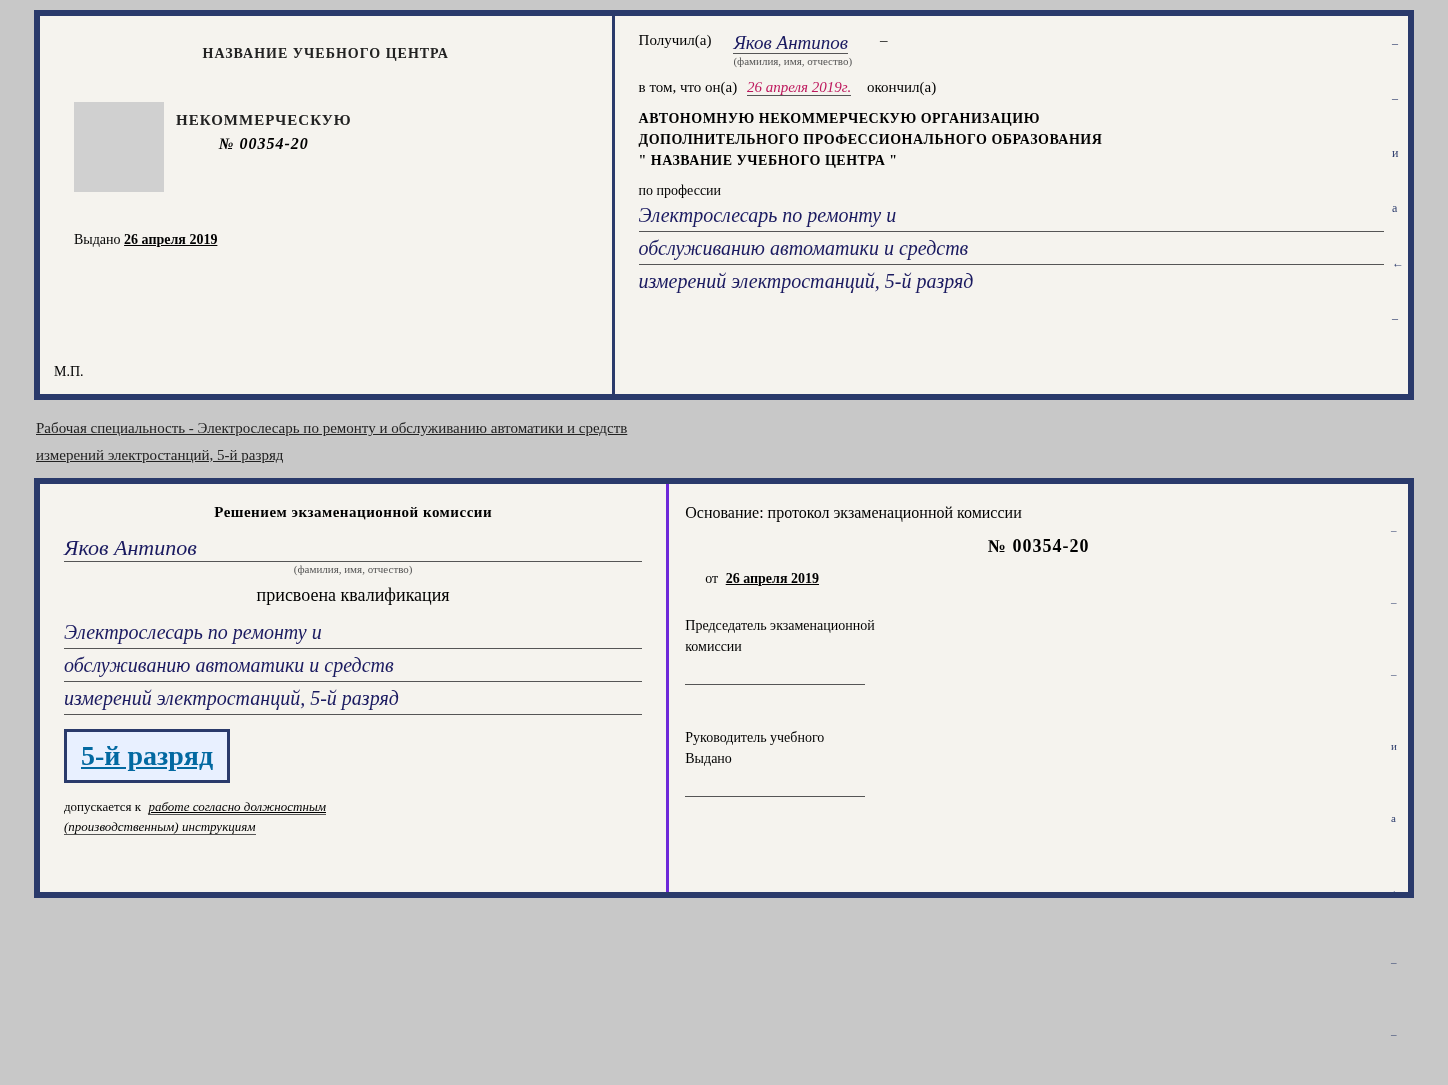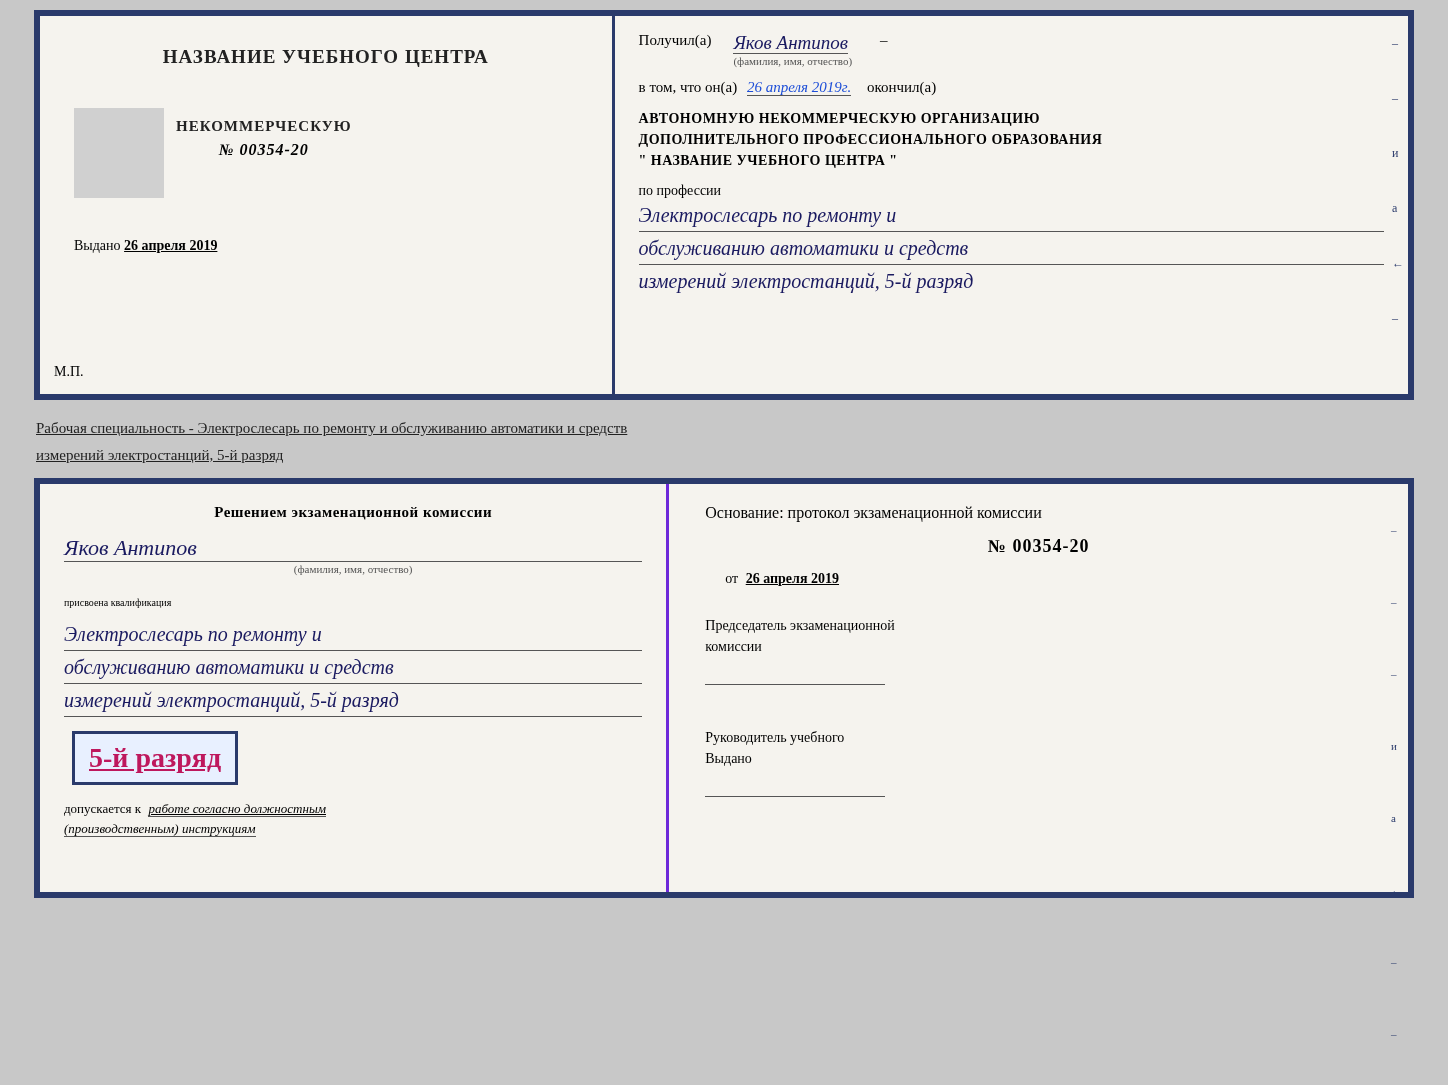--- a/index.html
+++ b/index.html
@@ -44,21 +44,21 @@
     .diploma-right {
       width: 58%;
       padding: 16px 24px;
       display: flex;
       flex-direction: column;
       gap: 12px;
       position: relative;
     }
 
     .header-text {
-      font-size: 19px;
+      font-size: 14px;
       font-weight: bold;
       text-align: center;
       letter-spacing: 1px;
       color: #222;
       margin-top: 10px;
       font-style: normal;
     }
 
     .stamp-placeholder {
       width: 90px;
@@ -114,21 +114,21 @@
       display: block;
       margin-top: 1px;
     }
 
     .date-line {
       font-size: 15px;
     }
 
     .date-handwritten {
       font-style: italic;
-      color: #1d4ed8;
+      color: #be185d;
       font-family: 'Segoe Script', 'Brush Script MT', cursive;
       border-bottom: 1.5px solid #555;
     }
 
     .org-block {
       font-size: 14px;
       font-weight: bold;
       letter-spacing: 0.5px;
       line-height: 1.5;
     }
@@ -201,21 +201,21 @@
       width: 46%;
       border-right: 3px solid #6d28d9;
       padding: 20px 24px;
       display: flex;
       flex-direction: column;
       gap: 10px;
     }
 
     .bottom-right {
       width: 54%;
-      padding: 20px 36px;
+      padding: 20px 16px;
       display: flex;
       flex-direction: column;
       gap: 14px;
       position: relative;
     }
 
     .decision-text {
       font-size: 15px;
       letter-spacing: 0.5px;
       text-align: center;
@@ -226,44 +226,44 @@
       font-size: 22px;
       font-style: italic;
       color: #1a1a60;
       font-family: 'Segoe Script', 'Brush Script MT', cursive;
       border-bottom: 1.5px solid #555;
       display: block;
       margin-top: 4px;
     }
 
     .qual-label {
-      font-size: 10px;
-      margin-top: 12px;
+      font-size: 18px;
+      text-align: center;
     }
 
     .qual-handwritten {
       font-size: 20px;
       font-style: italic;
       color: #1a1a60;
       font-family: 'Segoe Script', 'Brush Script MT', cursive;
       border-bottom: 1.5px solid #555;
       display: block;
       line-height: 1.6;
     }
 
     .grade-box {
       background: #e8f0ff;
       border: 3px solid #2a3a6b;
       padding: 8px 14px;
       display: inline-block;
       font-size: 28px;
       font-weight: bold;
-      color: #be185d;
-      font-family: 'Segoe Script', 'Brush Script MT', cursive;
-      margin: 4px 8px;
+      color: #0369a1;
+      font-family: 'Segoe Script', 'Brush Script MT', cursive;
+      margin: 4px 0;
       text-decoration: underline;
     }
 
     .допуск-line {
       font-size: 13px;
       line-height: 1.5;
     }
 
     .допуск-italic {
       font-style: italic;

